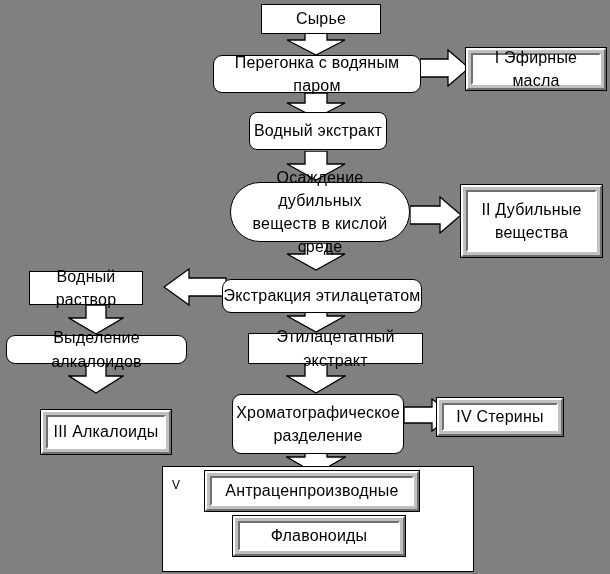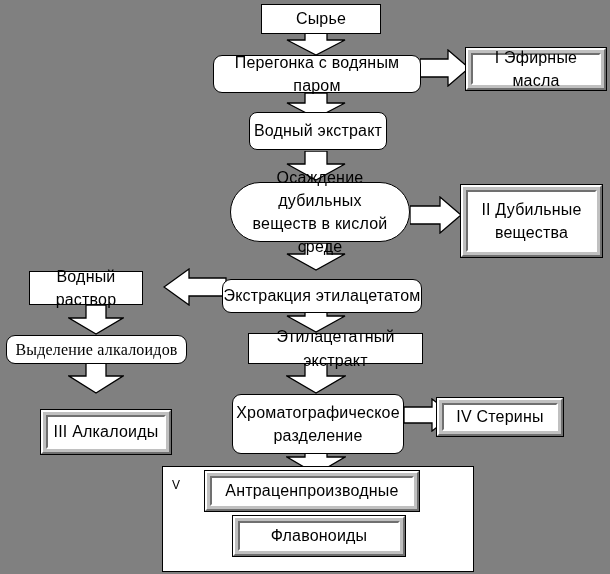--- a/index.html
+++ b/index.html
@@ -212,21 +212,21 @@
   </div>
 
   <div class="node rounded" style="left:222px; top:271px; width:200px; height:34px;margin-top:8px;">
     <span>Экстракция этилацетатом</span>
   </div>
 
   <div class="node" style="left:29px; top:271px; width:114px; height:34px;">
     <span>Водный раствор</span>
   </div>
 
-  <div class="node rounded" style="left:6px; top:335px; width:181px; height:29px;font-family:Liberation Serif, serif;">
+  <div class="node rounded" style="left:6px; top:335px; width:181px; height:29px;">
     <span>Выделение алкалоидов</span>
   </div>
 
   <div class="bevel" style="left:41px; top:410px; width:130px; height:44px;">
     <div class="bevel-inner">
       <span>III Алкалоиды</span>
     </div>
   </div>
 
   <div class="node" style="left:248px; top:333px; width:175px; height:31px;">

